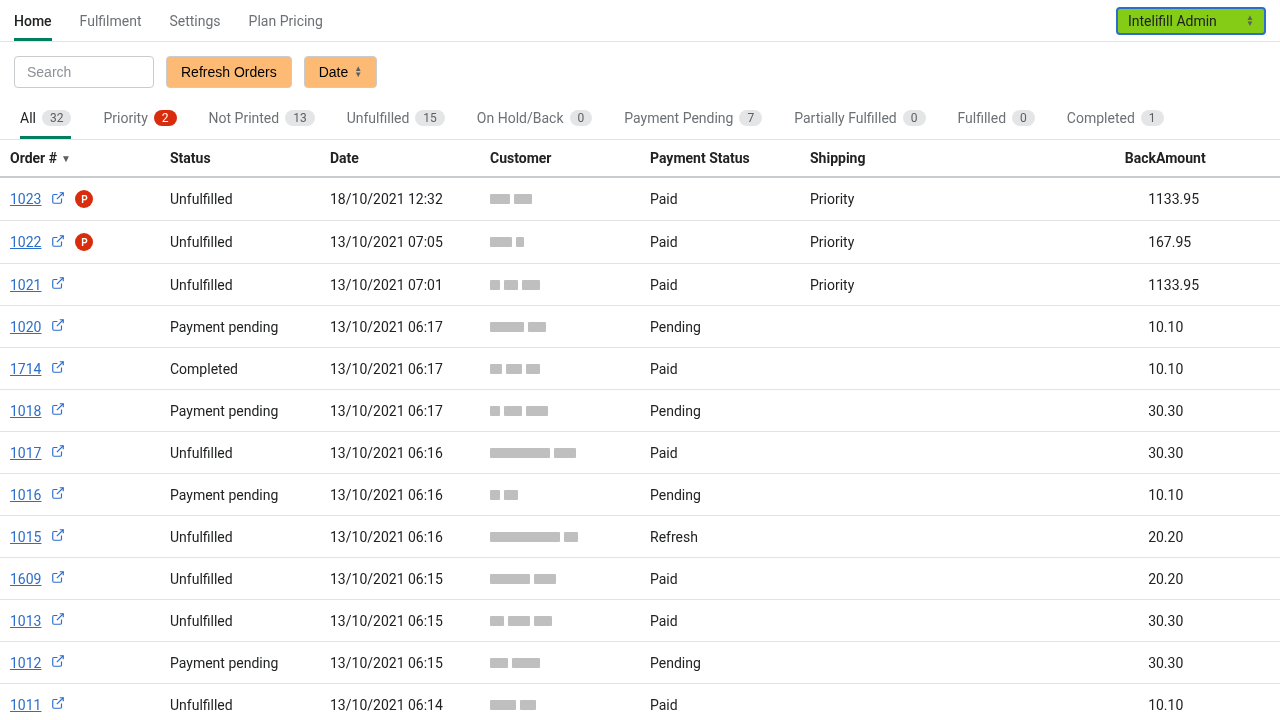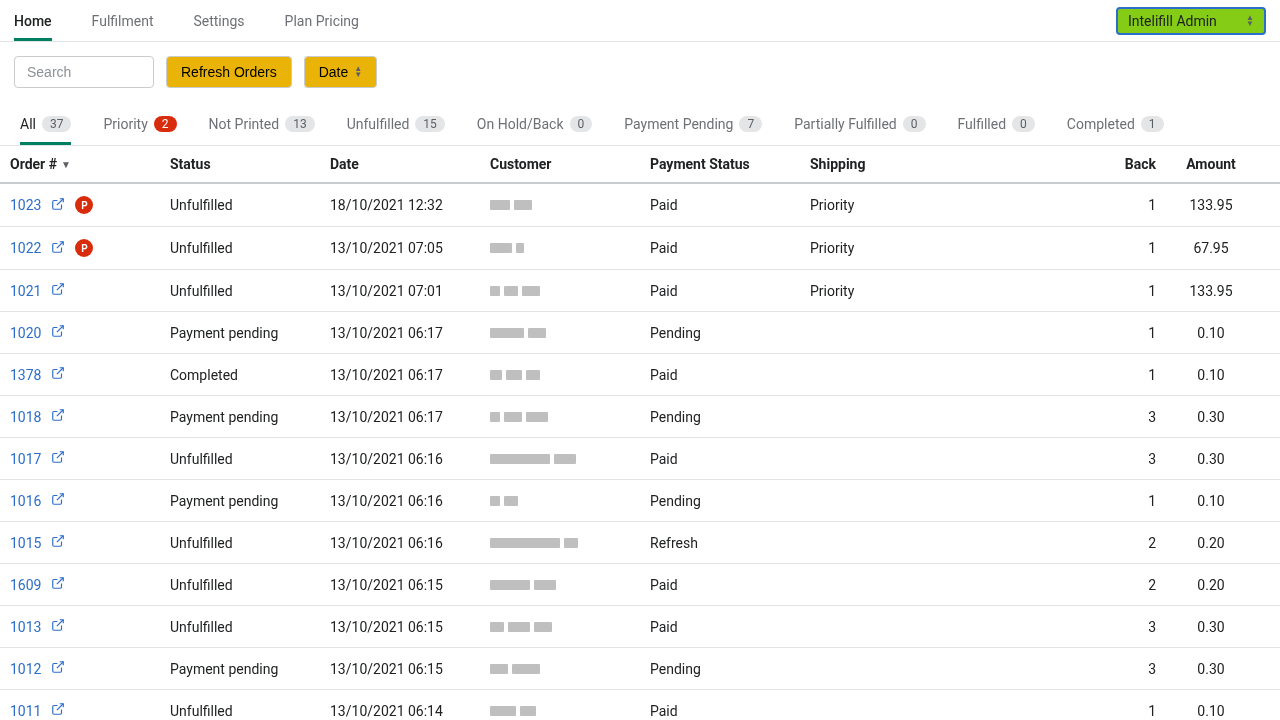--- a/index.html
+++ b/index.html
@@ -1,44 +1,44 @@
 <!DOCTYPE html>
 <html><head>
 <meta charset="utf-8">
 <style>
 *{box-sizing:border-box;margin:0;padding:0}
 body{font-family:-apple-system,BlinkMacSystemFont,"Segoe UI",Roboto,Helvetica,Arial,sans-serif;font-size:14px;color:#202223;background:#fff}
 .topbar{display:flex;justify-content:space-between;align-items:center;padding:0 14px;border-bottom:1px solid #e1e3e5;height:42px}
-.tabs{display:flex;gap:40px;align-items:center;height:100%}
+.tabs{display:flex;gap:28px;align-items:center;height:100%}
 .tab{color:#6d7175;cursor:pointer;height:100%;display:flex;align-items:center;border-bottom:3px solid transparent;padding-top:3px}
 .tab.active{color:#202223;border-bottom-color:#008060;font-weight:500}
 .admin-select{border:2px solid #2c6ecb;border-radius:4px;padding:4px 10px;min-width:150px;display:flex;justify-content:space-between;align-items:center;cursor:pointer;background:#84cc16}
 .admin-select .chev{display:flex;flex-direction:column;font-size:8px;line-height:6px;color:#5c5f62}
 .toolbar{display:flex;gap:12px;padding:14px}
 .search{border:1px solid #c9cccf;border-radius:4px;padding:7px 12px;width:140px;font-size:14px;outline:none}
 .search::placeholder{color:#8c9196}
-.btn{border:1px solid #c9cccf;border-radius:4px;padding:7px 14px;background:#eab308;cursor:pointer;font-size:14px;display:flex;align-items:center;gap:6px}
+.btn{border:1px solid #c9cccf;border-radius:4px;padding:7px 14px;background:#fdba74;cursor:pointer;font-size:14px;display:flex;align-items:center;gap:6px}
 .sort-chev{display:flex;flex-direction:column;font-size:8px;line-height:6px;color:#5c5f62}
-.filters{display:flex;gap:32px;padding:0 20px;border-bottom:1px solid #e1e3e5;margin-top:6px}
+.filters{display:flex;gap:32px;padding:0 20px;border-bottom:1px solid #e1e3e5;}
 .filter{display:flex;align-items:center;gap:6px;color:#6d7175;cursor:pointer;padding:8px 0 10px;border-bottom:3px solid transparent}
 .filter.active{color:#202223;border-bottom-color:#008060}
 .badge{background:#e4e5e7;color:#5c5f62;border-radius:10px;padding:1px 8px;font-size:12px;min-width:20px;text-align:center}
 .badge.red{background:#d82c0d;color:#fff}
 .table{width:100%}
 .thead{display:flex;padding:10px 14px 10px 10px;border-bottom:2px solid #c9cccf;color:#202223;font-weight:700}
 .row{display:flex;padding:12px 14px 12px 10px;border-bottom:1px solid #e1e3e5;align-items:center}
 .c-order{width:160px;display:flex;align-items:center;gap:10px}
 .c-status{width:160px}
 .c-date{width:160px}
 .c-cust{width:160px}
 .c-pay{width:160px}
 .c-ship{flex:1}
 .c-items{width:90px;text-align:right}
-.c-amount{width:110px;text-align:center}
-.order-link{color:#2c6ecb;cursor:pointer;font-weight:400}
+.c-amount{width:110px;text-align:left}
+.order-link{color:#2c6ecb;text-decoration:underline;cursor:pointer;font-weight:400}
 .ext-icon{color:#2c6ecb;cursor:pointer}
 .p-badge{background:#d82c0d;color:#fff;border-radius:50%;width:18px;height:18px;display:inline-flex;align-items:center;justify-content:center;font-size:10px;font-weight:600}
 .sort-col{display:flex;align-items:center;gap:4px;cursor:pointer}
 .sort-col .caret{font-size:10px;color:#5c5f62}
 .blur{display:flex;gap:4px}
 .blur span{background:#bfbfbf;height:10px;display:inline-block;border-radius:1px}
 svg.ext{width:14px;height:14px;stroke:#2c6ecb;fill:none;stroke-width:2}
 </style>
 </head>
 <body>
@@ -69,21 +69,21 @@
     <span class="sort-chev">
         <span>▲</span>
         <span>▼</span>
       </span>
   </button>
 </div>
 
 <div class="filters" id="filters">
     <div class="filter active">
       <span>All</span>
-      <span class="badge">37</span>
+      <span class="badge">32</span>
     </div>
     <div class="filter">
       <span>Priority</span>
       <span class="badge red">2</span>
     </div>
     <div class="filter">
       <span>Not Printed</span>
       <span class="badge">13</span>
     </div>
     <div class="filter">
@@ -213,21 +213,21 @@
             <span style="width: 18px;"></span>
           </div>
         </div>
         <div class="c-pay">Pending</div>
         <div class="c-ship"></div>
         <div class="c-items">1</div>
         <div class="c-amount">0.10</div>
       </div>
       <div class="row">
         <div class="c-order">
-          <a class="order-link">1378</a>
+          <a class="order-link">1714</a>
           <span class="ext-icon"><svg class="ext" viewBox="0 0 24 24">
               <path d="M18 13v6a2 2 0 0 1-2 2H5a2 2 0 0 1-2-2V8a2 2 0 0 1 2-2h6"></path>
               <polyline points="15 3 21 3 21 9"></polyline>
               <line x1="10" y1="14" x2="21" y2="3"></line>
             </svg></span>
         </div>
         <div class="c-status">Completed</div>
         <div class="c-date">13/10/2021 06:17</div>
         <div class="c-cust">
           <div class="blur">

